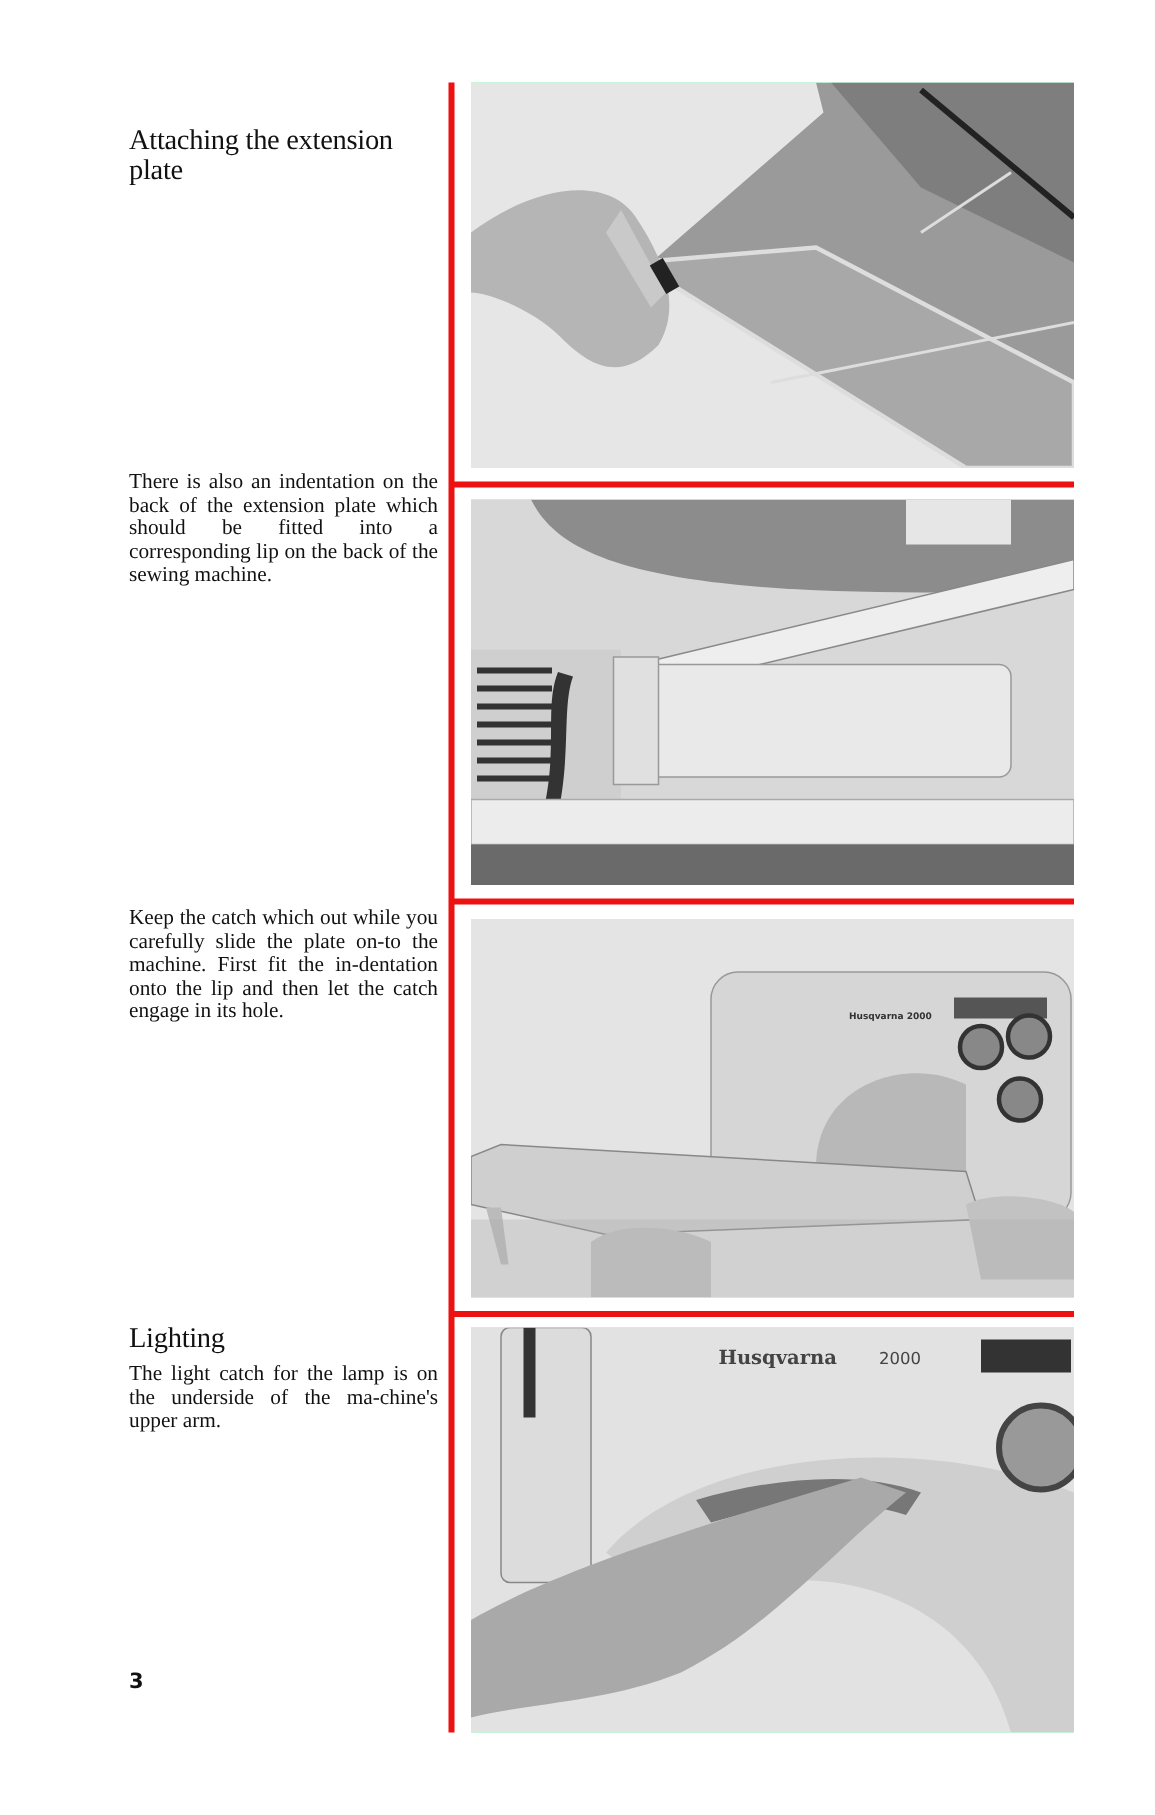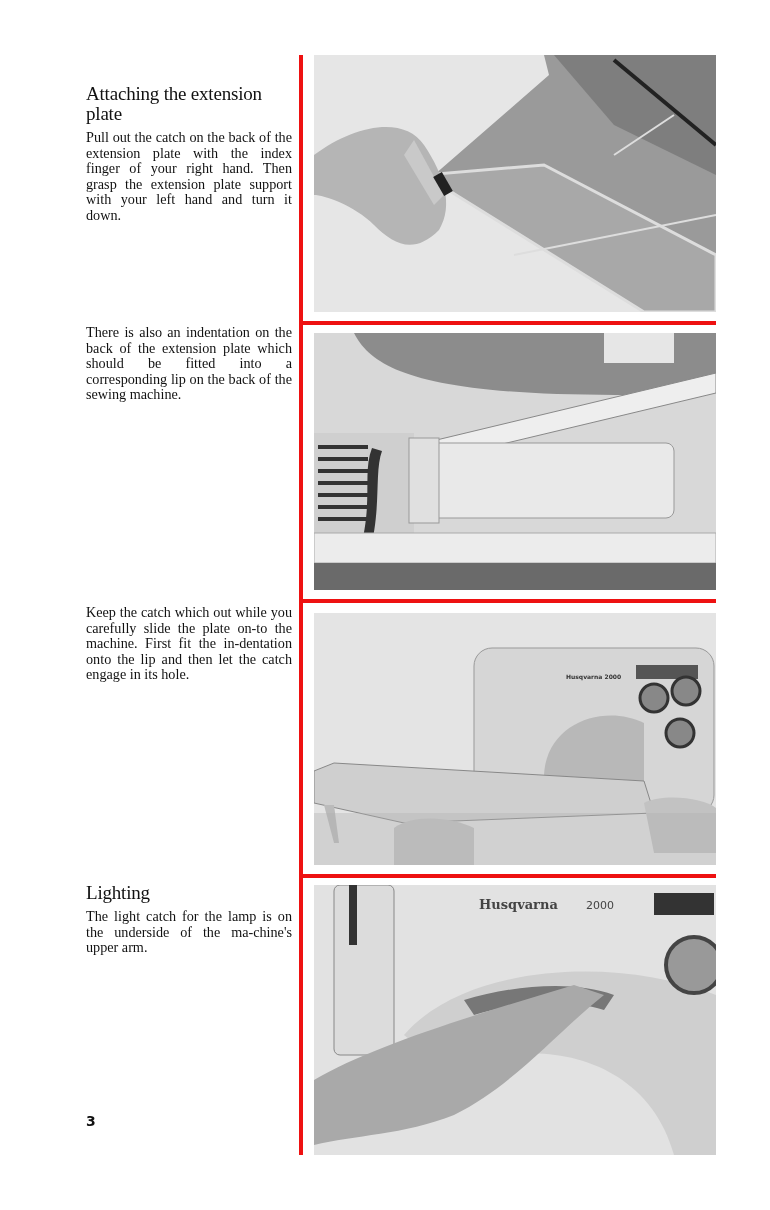--- a/index.html
+++ b/index.html
@@ -12,24 +12,23 @@
   .red-v { position: absolute; left: 299px; top: 55px; width: 3.5px; height: 1100px; background: #ee1111; }
   .red-h { position: absolute; left: 302px; width: 414px; height: 3.5px; background: #ee1111; }
   .photo { position: absolute; left: 314px; width: 402px; overflow: hidden; background: #86efac; }
   .photo svg { display: block; width: 100%; height: 100%; }
 </style>
 </head>
 <body>
 
 <div class="textblock" style="top:84px;">
   <h2 class="heading">Attaching the extension plate</h2>
-  <p class="para">Pull out the catch on the back of the extension plate with the index finger of your right hand. Then grasp the extension plate support with your left hand and turn it down.</p>
 </div>
 
-<div class="textblock" style="top:325px;">
+<div class="textblock" style="top:314px;">
   <p class="para">There is also an indentation on the back of the extension plate which should be fitted into a corresponding lip on the back of the sewing machine.</p>
 </div>
 
 <div class="textblock" style="top:605px;">
   <p class="para">Keep the catch which out while you carefully slide the plate on-to the machine. First fit the in-dentation onto the lip and then let the catch engage in its hole.</p>
 </div>
 
 <div class="textblock" style="top:883px;">
   <h2 class="heading">Lighting</h2>
   <p class="para">The light catch for the lamp is on the underside of the ma-chine's upper arm.</p>

